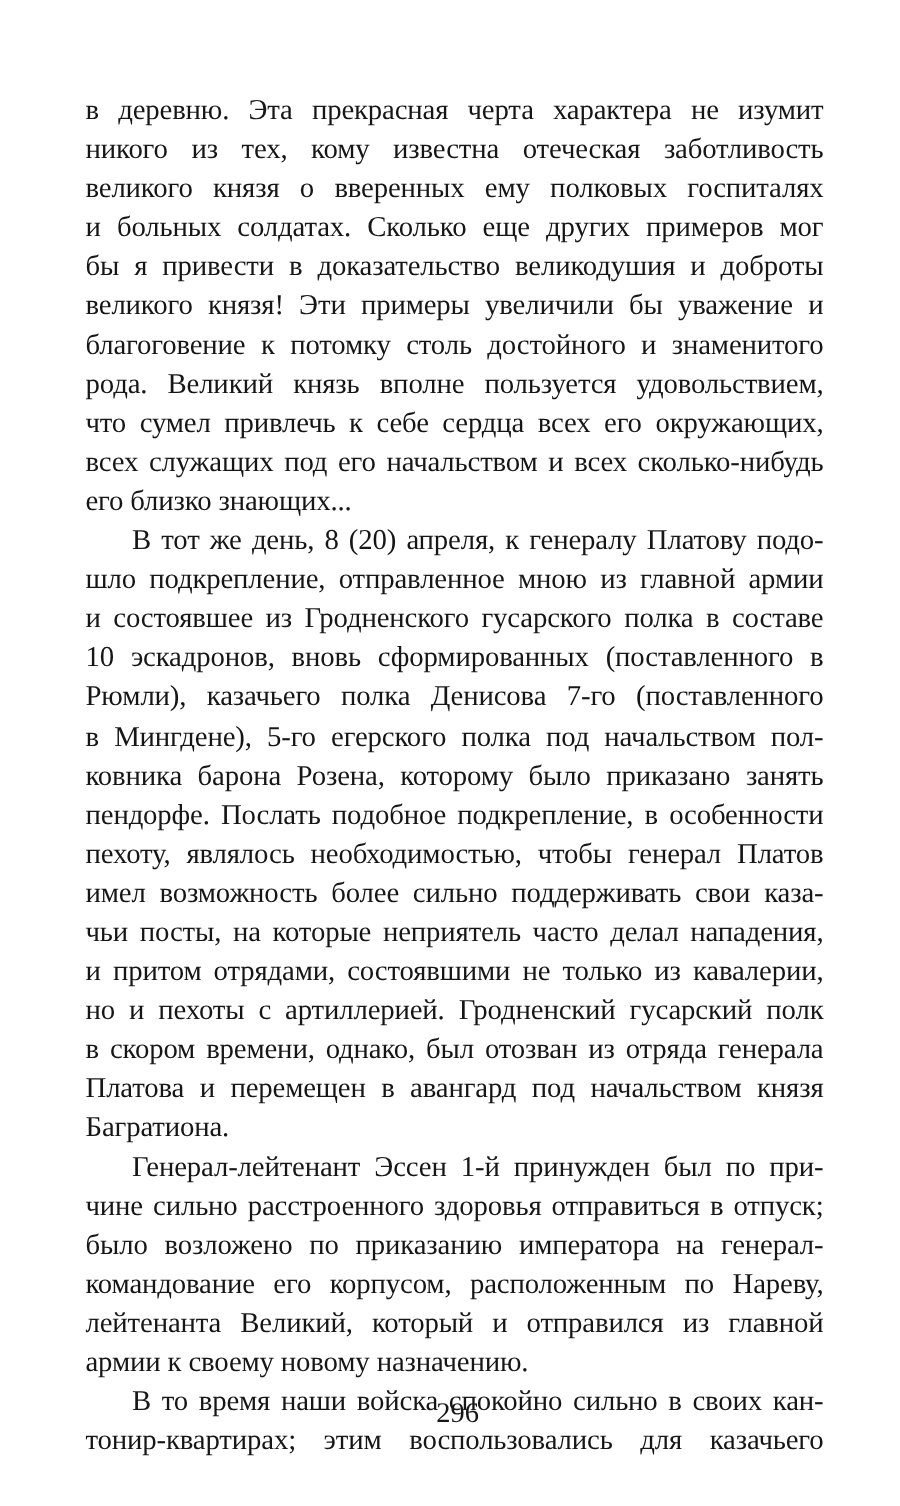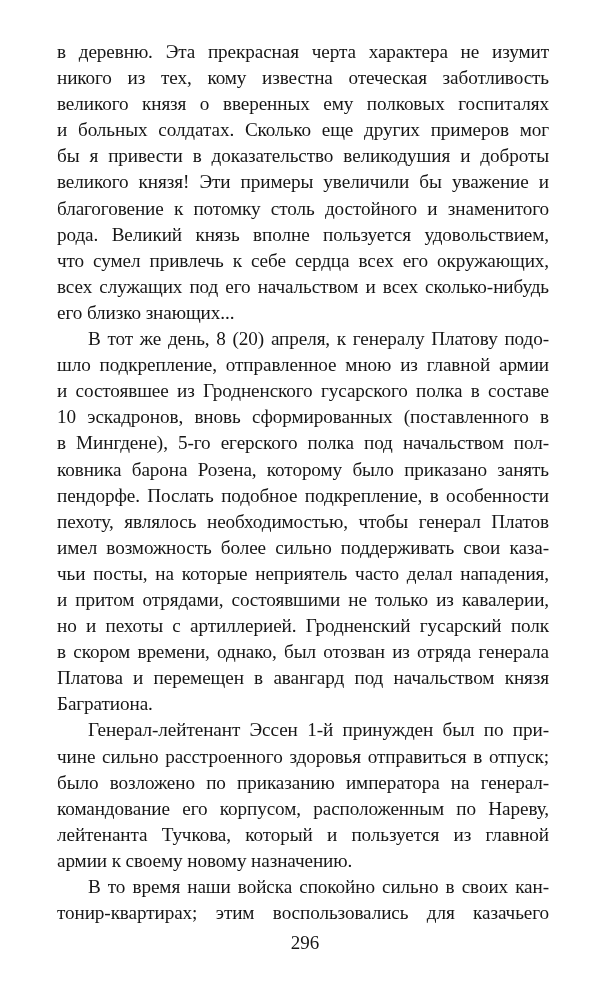--- a/index.html
+++ b/index.html
@@ -8,21 +8,21 @@
     height: 1004px;
     background: #ffffff;
     position: relative;
     overflow: hidden;
     font-family: "Liberation Serif", "DejaVu Serif", serif;
     color: #161616;
   }
   .page-body {
     position: absolute;
     left: 57px;
-    top: 39px;
+    top: 61px;
     width: 492px;
   }
   .line {
     display: block;
     height: 26.1px;
     line-height: 26.1px;
     font-size: 19.2px;
     white-space: nowrap;
     text-align: justify;
     text-align-last: justify;
@@ -61,39 +61,40 @@
     <span class="line">что сумел привлечь к себе сердца всех его окружающих,</span>
     <span class="line">всех служащих под его начальством и всех сколько-нибудь</span>
     <span class="line last">его близко знающих...</span>
   </div>
 
   <div>
     <span class="line indent">В тот же день, 8 (20) апреля, к генералу Платову подо-</span>
     <span class="line">шло подкрепление, отправленное мною из главной армии</span>
     <span class="line">и состоявшее из Гродненского гусарского полка в составе</span>
     <span class="line">10 эскадронов, вновь сформированных (поставленного в</span>
+    <span class="line">Рюмли), казачьего полка Денисова 7-го (поставленного</span>
     <span class="line">в Мингдене), 5-го егерского полка под начальством пол-</span>
     <span class="line">ковника барона Розена, которому было приказано занять</span>
     <span class="line">пендорфе. Послать подобное подкрепление, в особенности</span>
     <span class="line">пехоту, являлось необходимостью, чтобы генерал Платов</span>
     <span class="line">имел возможность более сильно поддерживать свои каза-</span>
     <span class="line">чьи посты, на которые неприятель часто делал нападения,</span>
     <span class="line">и притом отрядами, состоявшими не только из кавалерии,</span>
     <span class="line">но и пехоты с артиллерией. Гродненский гусарский полк</span>
     <span class="line">в скором времени, однако, был отозван из отряда генерала</span>
     <span class="line">Платова и перемещен в авангард под начальством князя</span>
     <span class="line last">Багратиона.</span>
   </div>
 
   <div>
     <span class="line indent">Генерал-лейтенант Эссен 1-й принужден был по при-</span>
     <span class="line">чине сильно расстроенного здоровья отправиться в отпуск;</span>
     <span class="line">было возложено по приказанию императора на генерал-</span>
     <span class="line">командование его корпусом, расположенным по Нареву,</span>
-    <span class="line">лейтенанта Тучкова, который и пользуется из главной</span>
+    <span class="line">лейтенанта Великий, который и отправился из главной</span>
     <span class="line last">армии к своему новому назначению.</span>
   </div>
 
   <div>
     <span class="line indent">В то время наши войска спокойно сильно в своих кан-</span>
     <span class="line">тонир-квартирах; этим воспользовались для казачьего</span>
   </div>
 </div>
 
 <div class="page-number">296</div>

